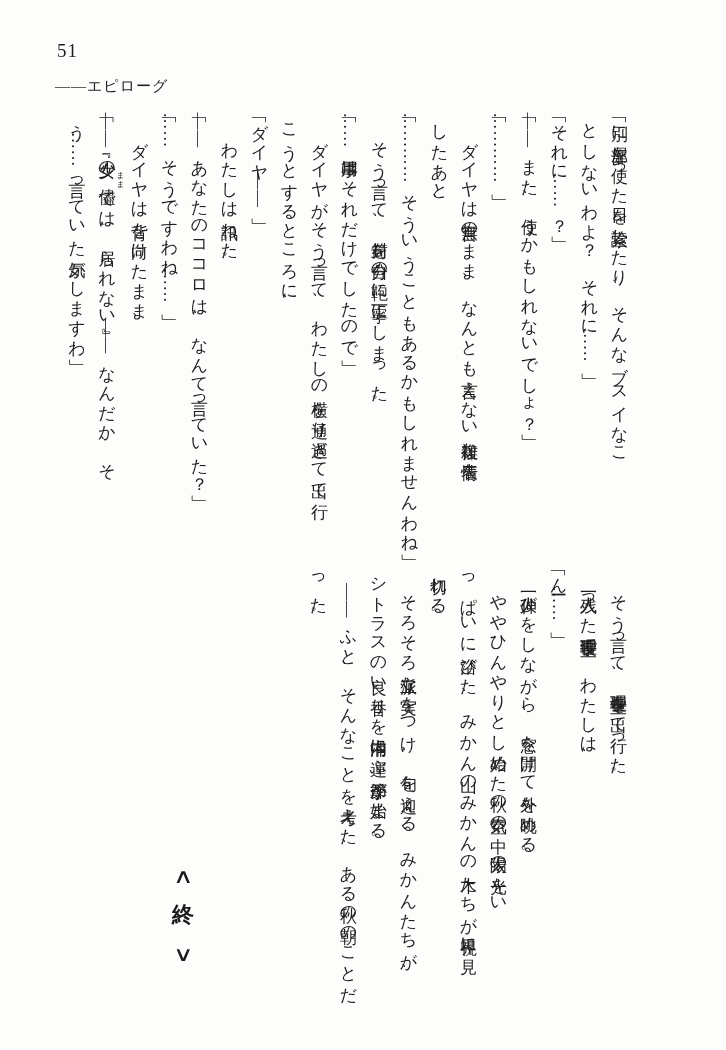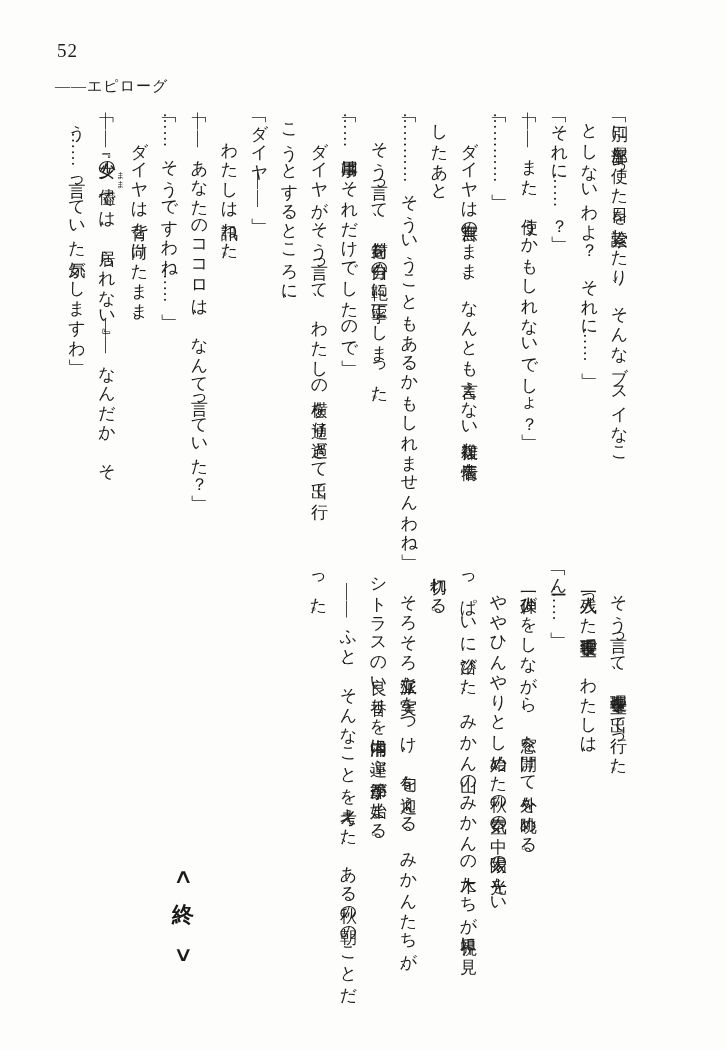--- a/index.html
+++ b/index.html
@@ -56,21 +56,21 @@
     color: #1a1a1a;
   }
   .end-marker .bracket { font-size: 20px; transform: scaleX(1.4); }
   .end-marker .end-label { font-size: 22px; font-weight: 600; }
 </style>
 </head>
 <body>
 
 <div class="page">
 
-  <div class="page-number">52</div>
+  <div class="page-number">51</div>
 
   <div class="chapter-header">――エピローグ</div>
 
   <div class="text-band band1">
       <p>「別に部屋を使った日を詮索したり、そんなブスイなこ</p>
       <p>としないわよ？　それに……」</p>
       <p>「それに……？」</p>
       <p>「――また、使うかもしれないでしょ？」</p>
       <p>「…………」</p>
       <p class="indent">ダイヤは無言のまま、なんとも言えない複雑な表情を</p>

